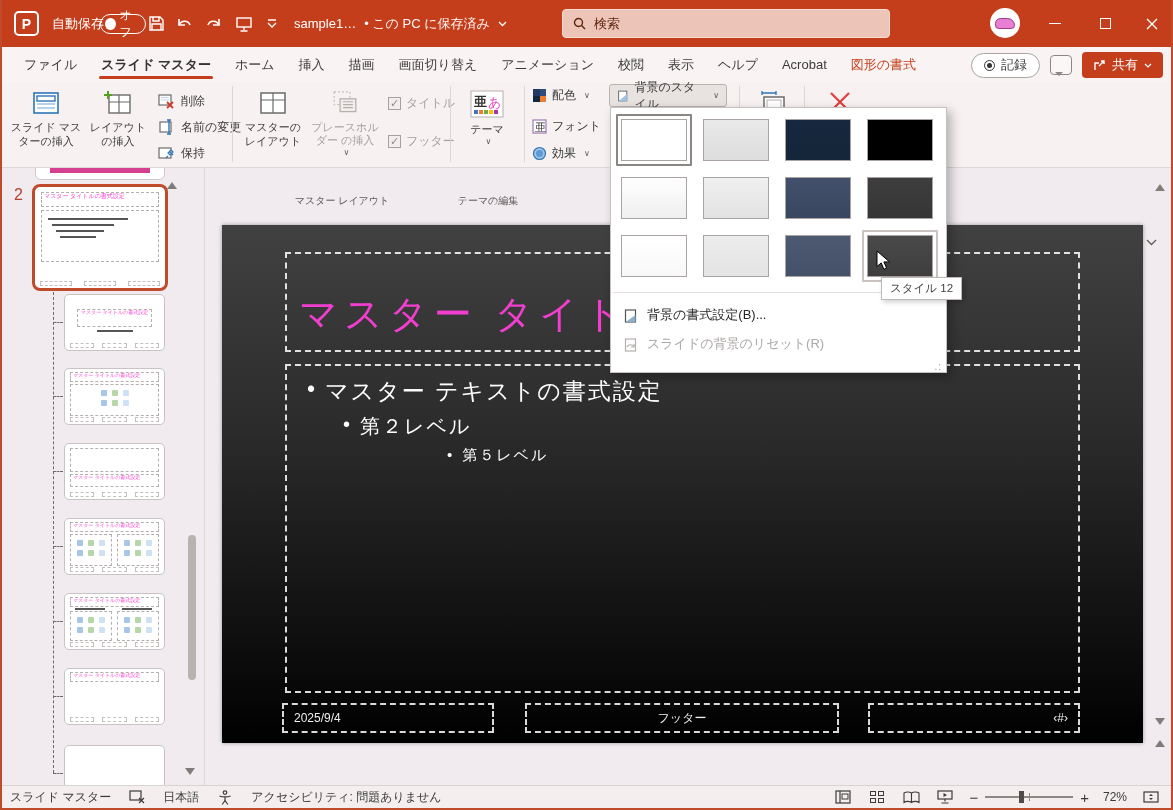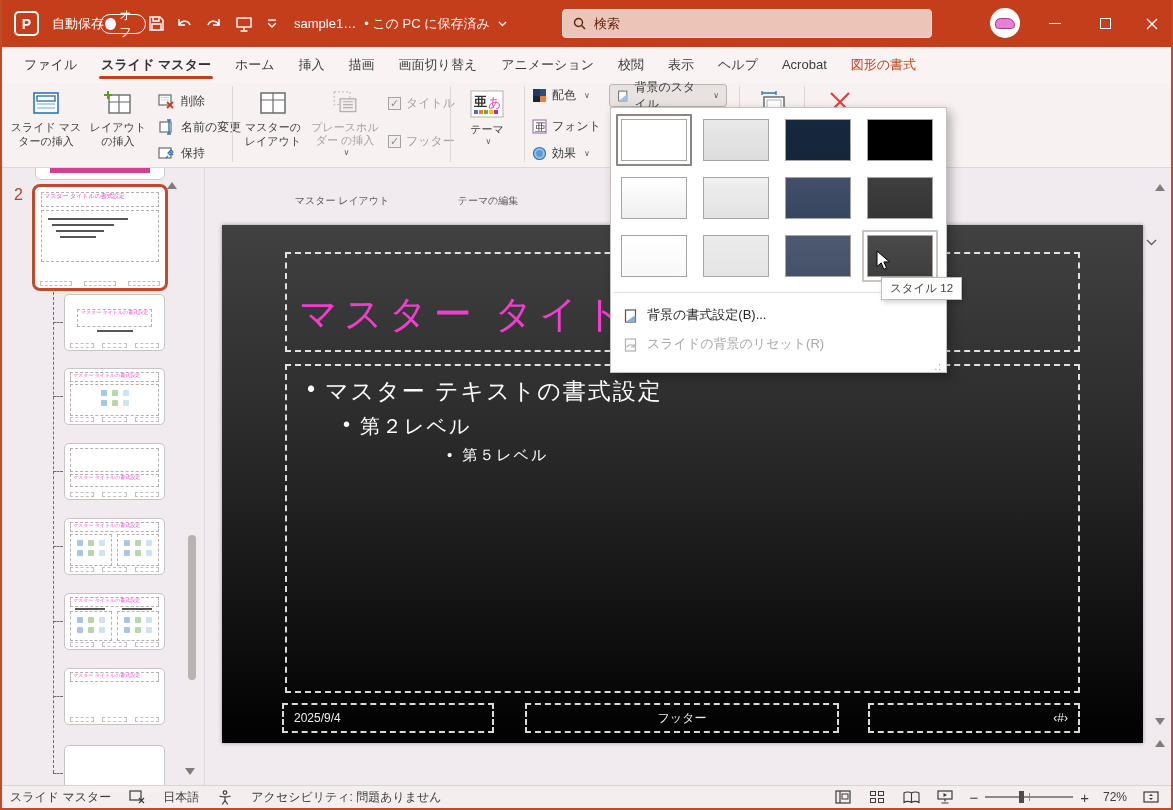--- a/index.html
+++ b/index.html
@@ -17,21 +17,21 @@
   .ppt-logo .logo-box { width:25px; height:25px; border:2px solid #fff; border-radius:5px; display:flex; align-items:center; justify-content:center; font-weight:bold; font-size:14px; color:#fff; }
   .autosave-label { left:50px; }
   .autosave-toggle { left:98px; }
   .toggle-pill { width:46px; height:20px; border:1.5px solid #fff; border-radius:11px; display:flex; align-items:center; padding:8px 4px; gap:4px; }
   .toggle-knob { width:12px; height:12px; border-radius:50%; background:#fff; }
   .toggle-text { font-size:12px; color:#fff; }
   .qat-btn { width:24px; justify-content:center; font-size:17px; }
   .qat-save { left:142px; } .qat-undo { left:170px; } .qat-redo { left:200px; } .qat-present { left:230px; } .qat-more { left:258px; font-size:11px; }
   .doc-title { left:292px; gap:8px; }
   .doc-title .dim { opacity:.95; }
-  .searchbox { position:absolute; left:560px; top:9px; width:370px; height:29px; background:#edc5b8; border:1px solid #f6ddd4; border-radius:4px; display:flex; align-items:center; padding:0 10px; gap:8px; color:#5e2310; font-size:13px; }
+  .searchbox { position:absolute; left:560px; top:9px; width:328px; height:29px; background:#edc5b8; border:1px solid #f6ddd4; border-radius:4px; display:flex; align-items:center; padding:0 10px; gap:8px; color:#5e2310; font-size:13px; }
   .avatar { position:absolute; left:988px; top:8px; width:30px; height:30px; border-radius:50%; background:#fff; display:flex; align-items:center; justify-content:center; overflow:hidden; }
   .avatar .blob { width:20px; height:11px; background:#e87fd4; border:1px solid #9b3c8a; border-radius:6px 8px 4px 4px; }
   .win-btn { position:absolute; top:0; width:46px; height:47px; display:flex; align-items:center; justify-content:center; }
   .win-min { left:1030px; } .win-max { left:1080px; } .win-close { left:1127px; }
   .glyph-min { width:12px; border-bottom:1.5px solid #fff; }
   .glyph-max { width:11px; height:11px; border:1.5px solid #fff; }
 
   
   .tabrow { position:absolute; left:0; top:47px; width:100%; height:35px; background:#f9f4f3; display:flex; align-items:stretch; border-bottom:0; }
   .tabs { display:flex; padding-left:10px; }
@@ -217,20 +217,36 @@
         <div class="tab">挿入</div>
         <div class="tab">描画</div>
         <div class="tab">画面切り替え</div>
         <div class="tab">アニメーション</div>
         <div class="tab">校閲</div>
         <div class="tab">表示</div>
         <div class="tab">ヘルプ</div>
         <div class="tab">Acrobat</div>
         <div class="tab contextual">図形の書式</div>
       </div>
+  </div>
+  <div class="tabrow-right">
+    <div class="record-btn">
+      <span class="record-dot"></span>
+      <span>記録</span>
+    </div>
+    <div class="comment-icon"></div>
+    <div class="share-btn">
+      <svg width="13" height="13" viewBox="0 0 13 13">
+          <path d="M2 11 v-7 h4 M8 2 h3 v3 M11 2 L6 7" fill="none" stroke="#fff" stroke-width="1.4"></path>
+        </svg>
+      <span>共有</span>
+      <svg width="8" height="5" viewBox="0 0 8 5">
+          <path d="M1 1 l3 3 l3-3" fill="none" stroke="#fff" stroke-width="1.2"></path>
+        </svg>
+    </div>
   </div>
 
   <div class="ribbon">
 
     <div class="big-btn" style="left:8px; width:72px;">
       <svg class="bicon" width="30" height="26" viewBox="0 0 30 26">
           <rect x="3" y="3" width="24" height="20" fill="#fff" stroke="#2e75b6" stroke-width="1.6"></rect>
           <rect x="6" y="6" width="18" height="5" fill="none" stroke="#2e75b6" stroke-width="1.4"></rect>
           <path d="M6 14 h18 M6 18 h18" stroke="#9dc3e6" stroke-width="1.4"></path>
         </svg>

